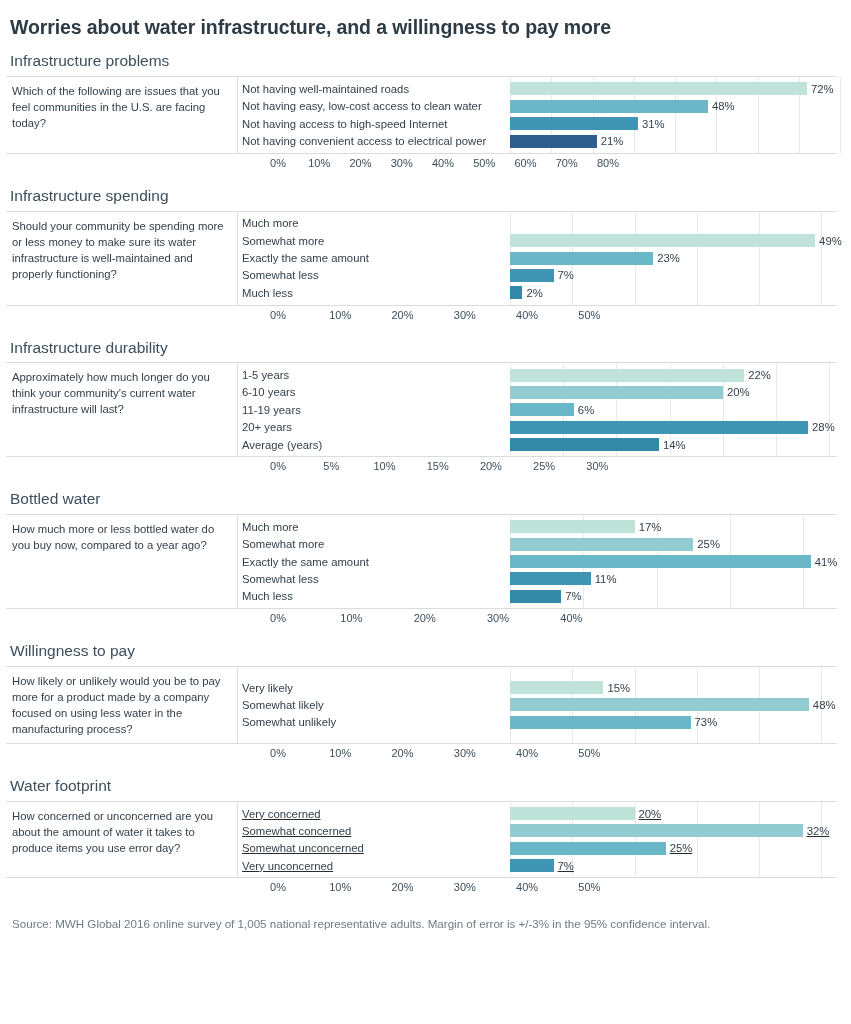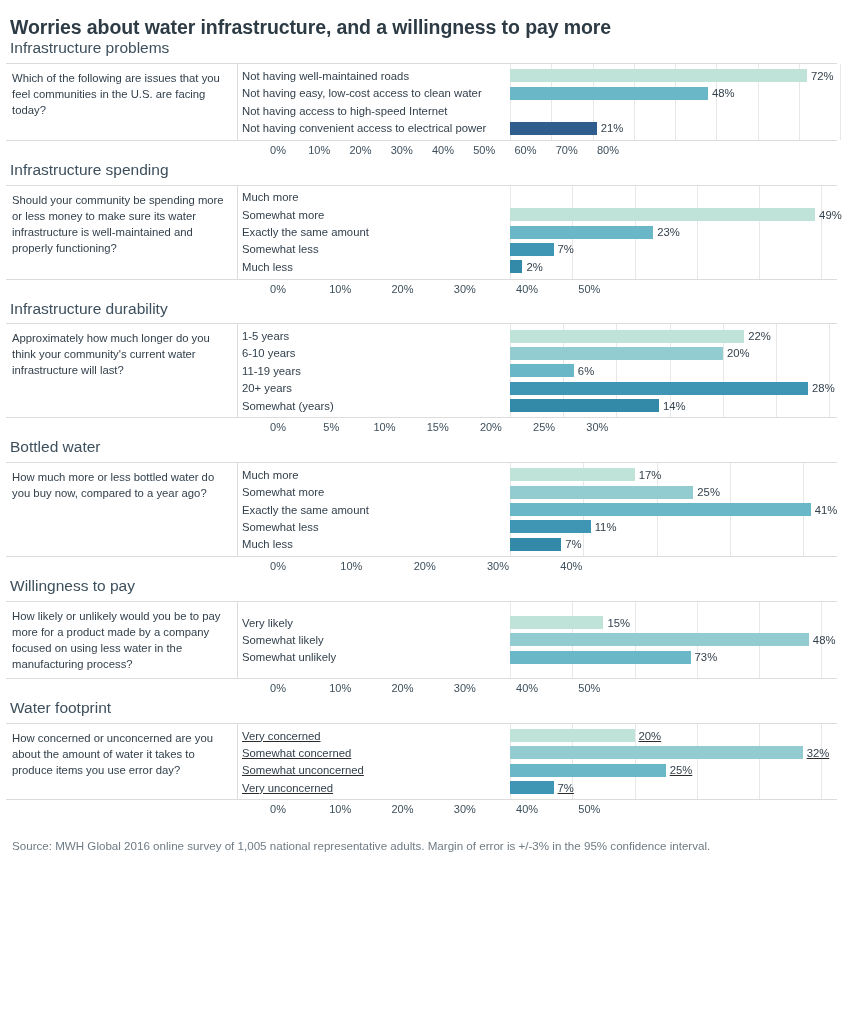--- a/index.html
+++ b/index.html
@@ -25,21 +25,21 @@
   .main-title {
     font-size: 19.5px;
     font-weight: 700;
     color: #2d3b45;
     letter-spacing: -0.1px;
     margin: 6px 0 0 4px;
     line-height: 1.2;
   }
 
   
-  .section { }
+  .section { margin-top: 13px; }
   .section-title {
     font-size: 15.5px;
     font-weight: 400;
     color: #3d4f5c;
     margin: 0 0 6px 4px;
     line-height: 1.15;
   }
 
   
   .panel {
@@ -170,20 +170,24 @@
             </div>
             <div class="row">
               <div class="row-label">Not having easy, low-cost access to clean water</div>
               <div class="bar-area">
                 <div class="bar" style="width: 198px; background: rgb(106, 183, 200);"></div>
                 <div class="bar-value">48%</div>
               </div>
             </div>
             <div class="row">
               <div class="row-label">Not having access to high-speed Internet</div>
+              <div class="bar-area">
+                <div class="bar" style="width: 127.875px; background: rgb(63, 150, 180);"></div>
+                <div class="bar-value">31%</div>
+              </div>
             </div>
             <div class="row">
               <div class="row-label">Not having convenient access to electrical power</div>
               <div class="bar-area">
                 <div class="bar" style="width: 86.625px; background: rgb(46, 93, 142);"></div>
                 <div class="bar-value">21%</div>
               </div>
             </div>
           </div>
         </div>
@@ -290,21 +294,21 @@
               </div>
             </div>
             <div class="row">
               <div class="row-label">20+ years</div>
               <div class="bar-area">
                 <div class="bar" style="width: 298.065px; background: rgb(63, 150, 180);"></div>
                 <div class="bar-value">28%</div>
               </div>
             </div>
             <div class="row">
-              <div class="row-label">Somewhat (years)</div>
+              <div class="row-label">Average (years)</div>
               <div class="bar-area">
                 <div class="bar" style="width: 149.032px; background: rgb(51, 137, 168);"></div>
                 <div class="bar-value">14%</div>
               </div>
             </div>
           </div>
         </div>
         <div class="axis">
           <div class="tick" style="left: 0px;">0%</div>
           <div class="tick" style="left: 53.2258px;">5%</div>

